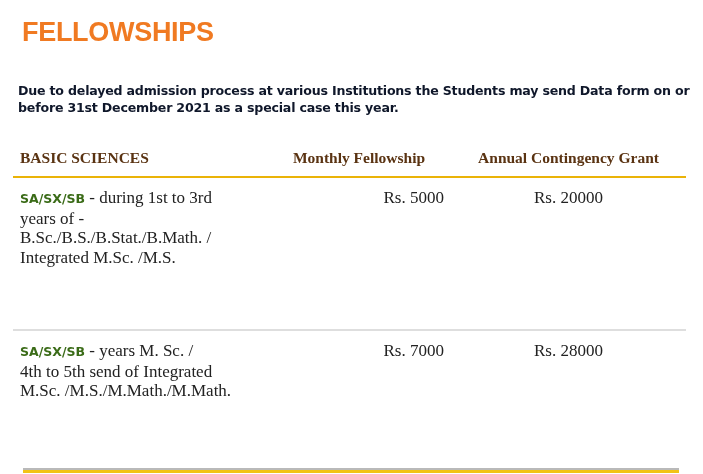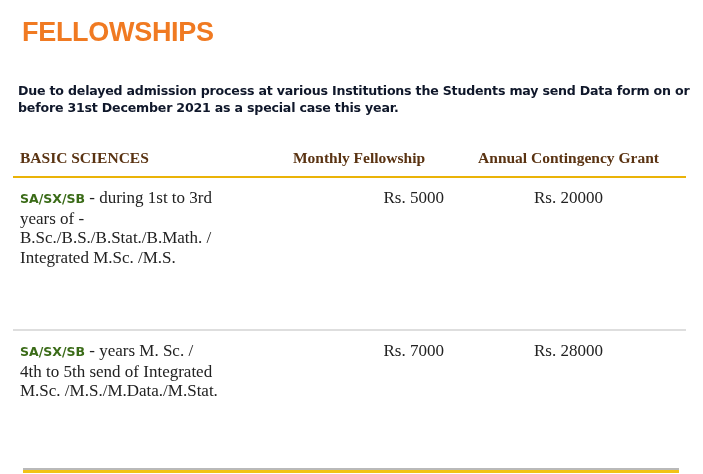--- a/index.html
+++ b/index.html
@@ -111,21 +111,21 @@
           <span>B.Sc./B.S./B.Stat./B.Math. /</span><br>
           <span>Integrated M.Sc. /M.S.</span>
         </td>
         <td class="c2">Rs. 5000</td>
         <td class="c3">Rs. 20000</td>
       </tr>
       <tr class="row2">
         <td class="c1">
           <span class="code">SA/SX/SB</span><span> - years  M. Sc. /</span><br>
           <span>4th to 5th  send of Integrated</span><br>
-          <span>M.Sc. /M.S./M.Data./M.Stat.</span>
+          <span>M.Sc. /M.S./M.Math./M.Math.</span>
         </td>
         <td class="c2">Rs. 7000</td>
         <td class="c3">Rs. 28000</td>
       </tr>
     </tbody>
   </table>
 
   <div class="footer-rule"></div>
 </div>
 

